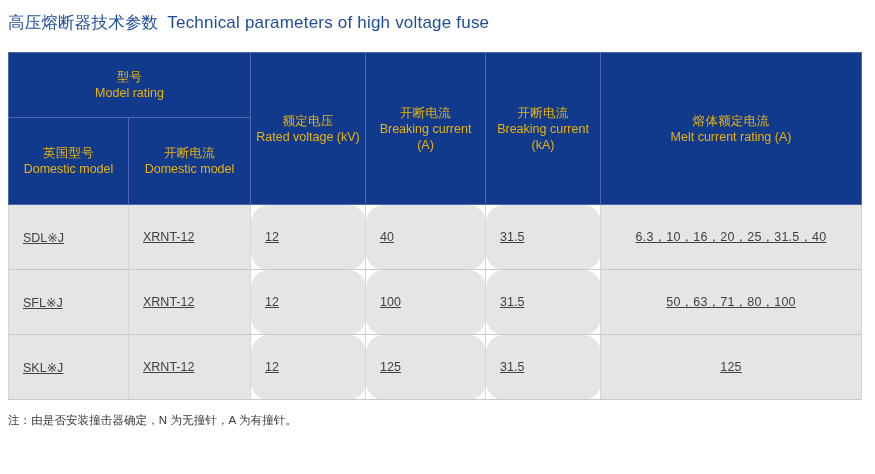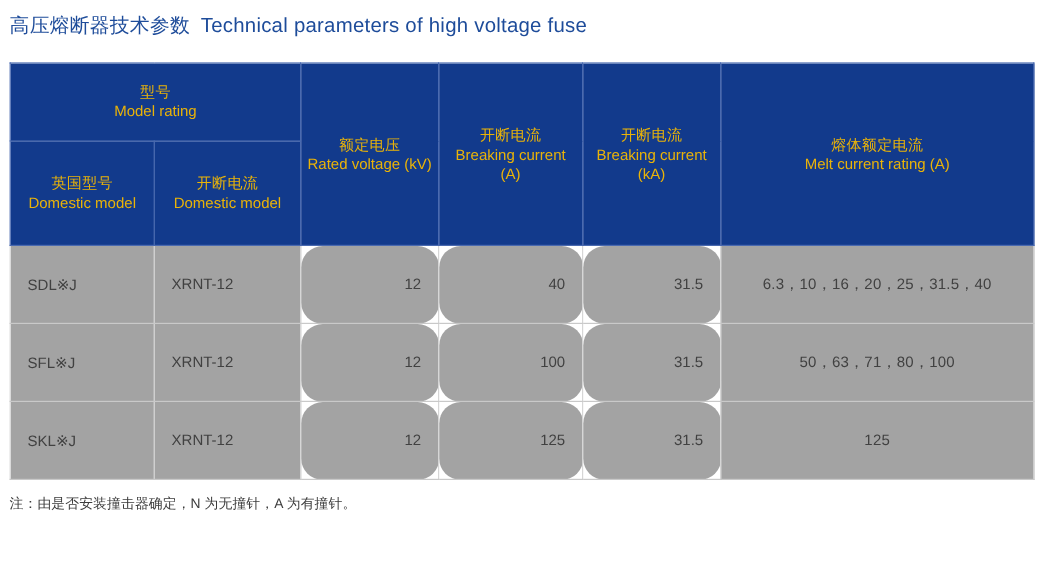--- a/index.html
+++ b/index.html
@@ -83,24 +83,25 @@
   
   table.spec tbody td {
     height: 64px;
     font-size: 12.5px;
     color: #414141;
     border-left: 1px solid #d6d6d6;
     border-right: 1px solid #d6d6d6;
     border-bottom: 1px solid #c9c9c9;
     vertical-align: middle;
     padding: 0 14px;
-    background: #a3a3a3;
+    background: #e5e5e5;
+    text-decoration: underline;
   }
   td.left   { text-align: left; }
-  td.center { text-align: right; border-radius: 18px; }
+  td.center { text-align: left; border-radius: 18px; }
   td.melt   { text-align: center; letter-spacing: 0.2px; }
 
   
   .note {
     position: absolute;
     left: 8px;
     top: 412px;
     width: 860px;
   }
   .note .cn {

